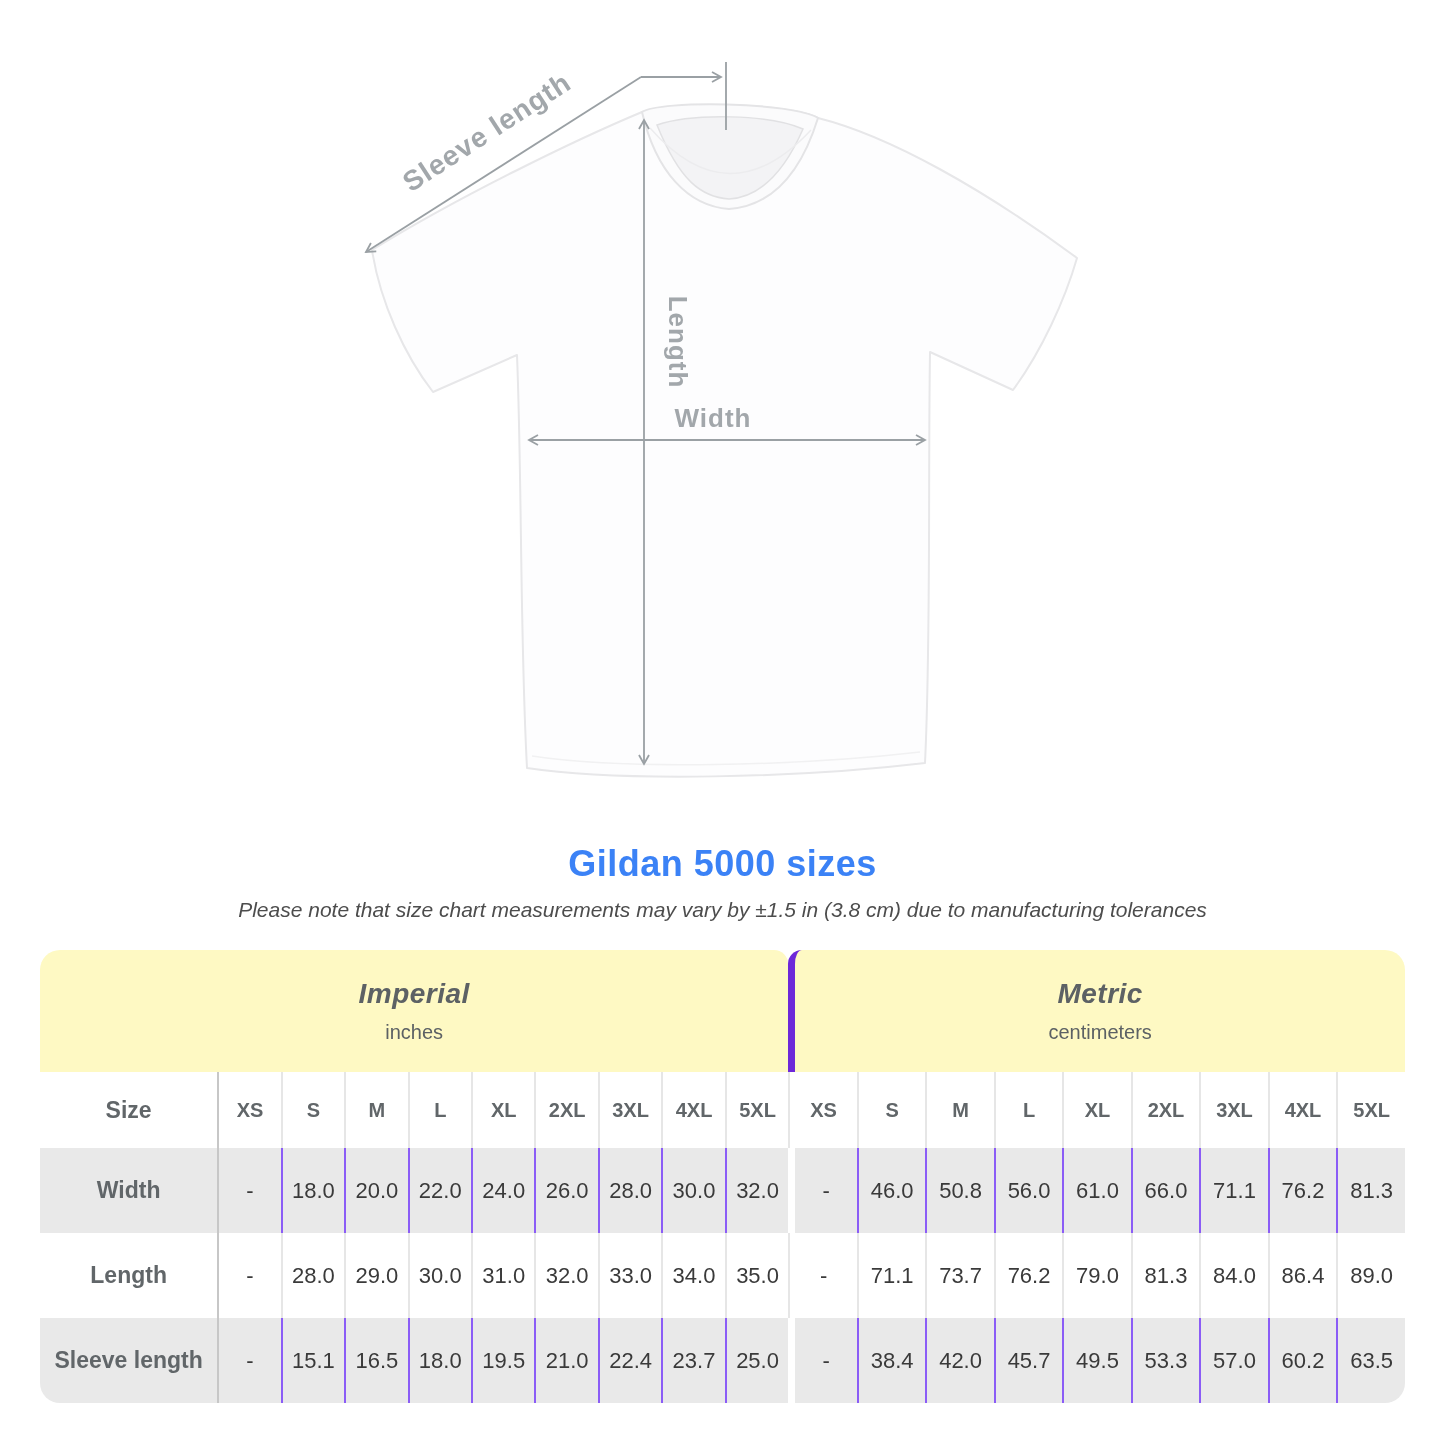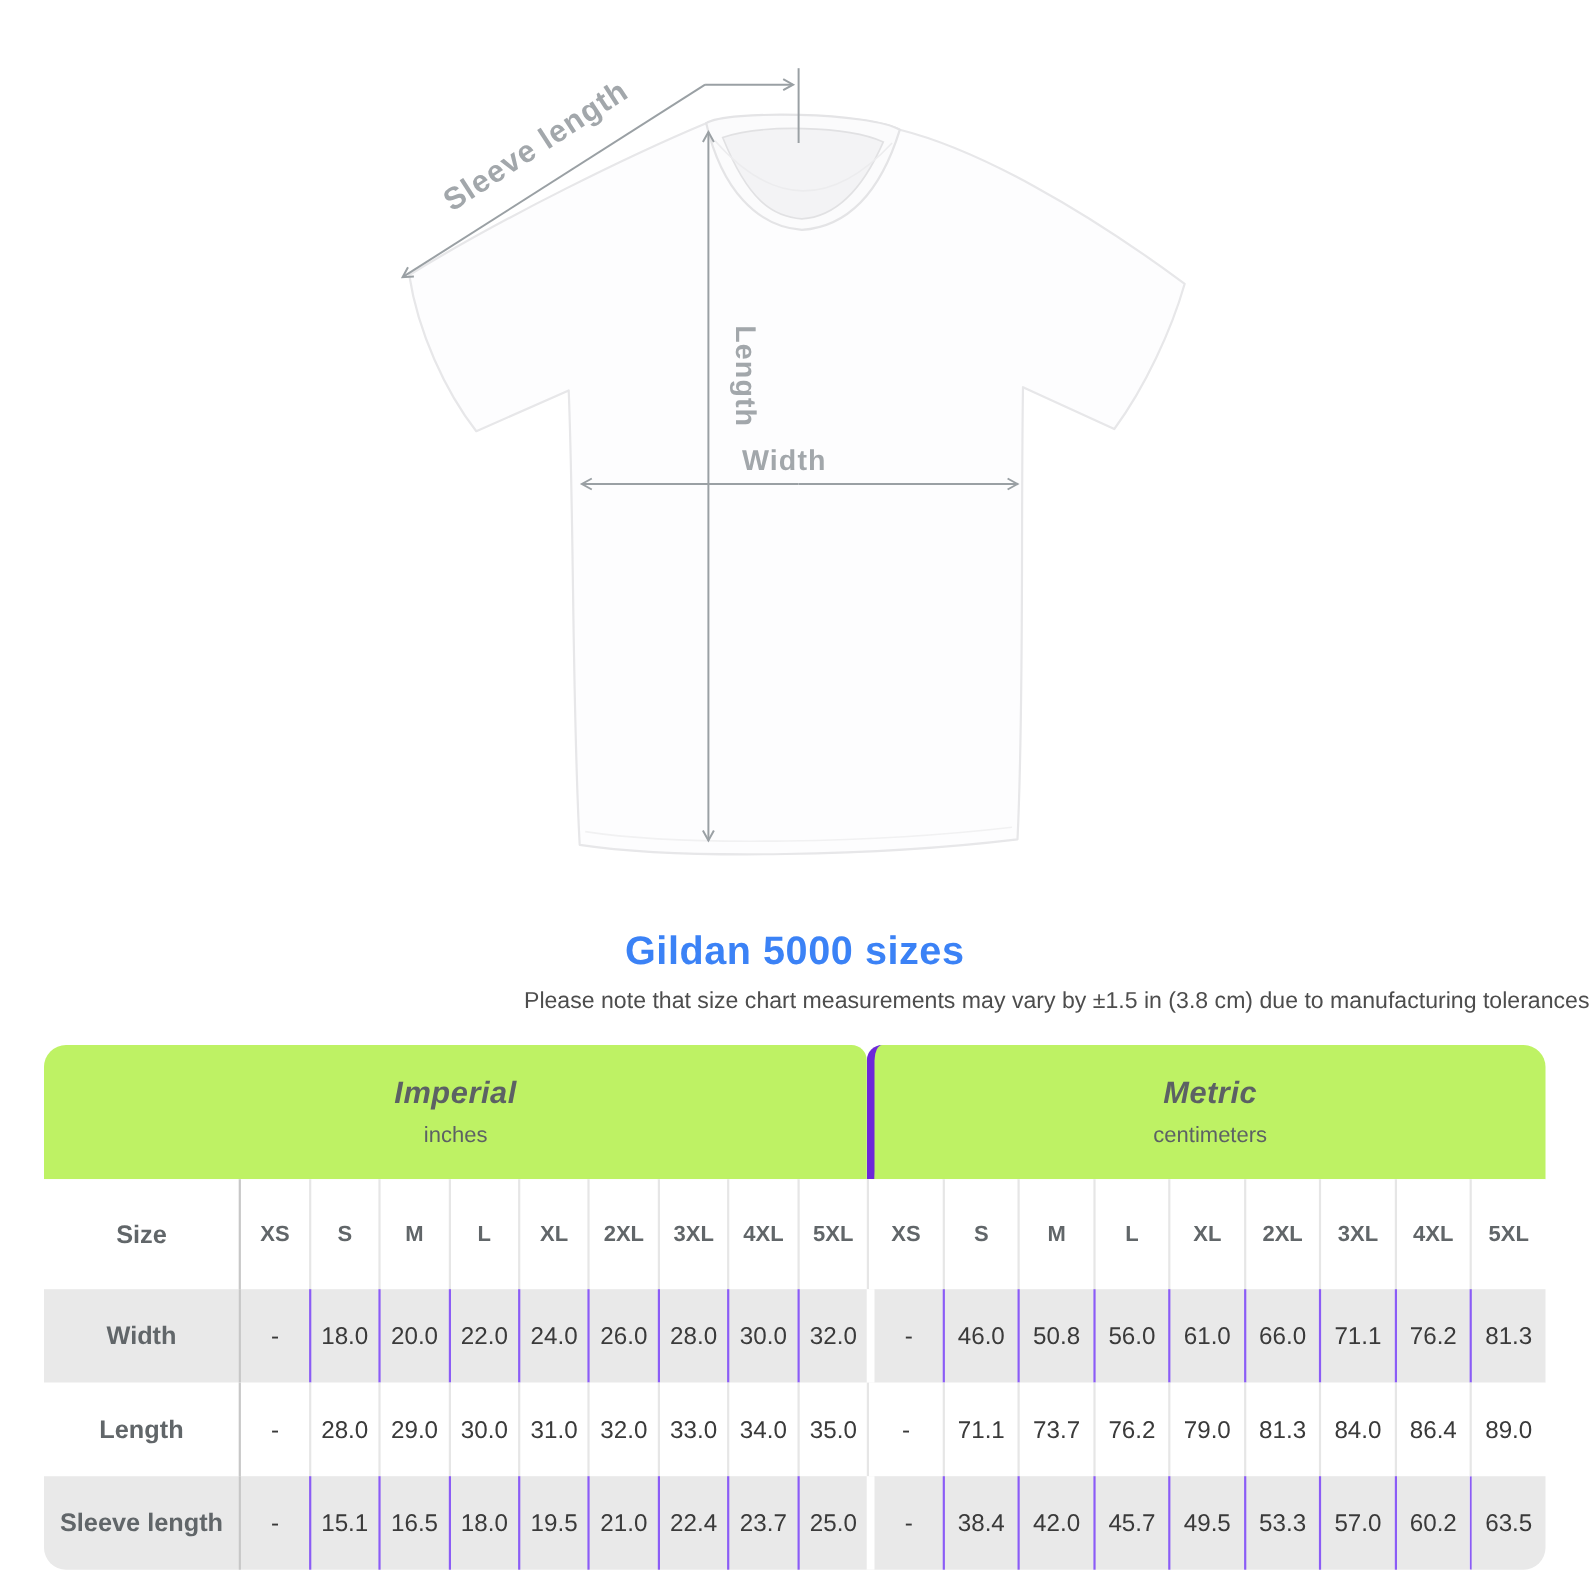--- a/index.html
+++ b/index.html
@@ -20,57 +20,58 @@
     text-align: center;
     font-size: 36px;
     font-weight: bold;
     color: #3b82f6;
     letter-spacing: 0.5px;
   }
   .subtitle {
     position: absolute;
     top: 898px; left: 0;
     width: 100%;
-    text-align: right;
+    text-align: center;
     font-size: 21px;
+    font-style: italic;
     color: #4d4d4d;
   }
   table.size-table {
     position: absolute;
     top: 950px; left: 40px;
     width: 1365px;
     border-collapse: separate;
     border-spacing: 0;
     table-layout: fixed;
   }
   col.c-label { width: 176px; }
   col.c-imp  { width: 63px; }
   col.c-met  { width: 68px; }
   td { text-align: center; vertical-align: middle; }
   .band {
-    background: #bef264;
+    background: #fef9c3;
     height: 122px;
     text-align: center;
     vertical-align: middle;
   }
   .band-imperial { border-radius: 20px 14px 0 0; }
   .band-metric   { border-radius: 14px 20px 0 0; border-left: 7px solid #6d28d9; }
   .band-title {
     font-size: 28px;
     font-weight: bold;
     font-style: italic;
     color: #5c6164;
     letter-spacing: 0.5px;
   }
   .band-sub {
     font-size: 20px;
     color: #5c6164;
     margin-top: 11px;
   }
-  tr.size-header-row { height: 100px; }
+  tr.size-header-row { height: 76px; }
   tr.data-row { height: 85px; }
   tr.row-white td { background: #ffffff; }
   tr.row-gray td  { background: #e9e9e9; }
   .row-white td + td { border-left: 2px solid #e6e6e6; }
   .row-gray  td + td { border-left: 2px solid #8b5cf6; }
   td.first-data { border-left: 2px solid #c7c7c7 !important; }
   tr.row-gray  td.met-first { border-left: 7px solid #ffffff; }
   tr.row-white td.met-first { border-left: 2px solid #e6e6e6; }
   td.lbl { font-weight: bold; color: #616669; font-size: 23px; }
   td.sz  { font-weight: bold; color: #616669; font-size: 20px; }

